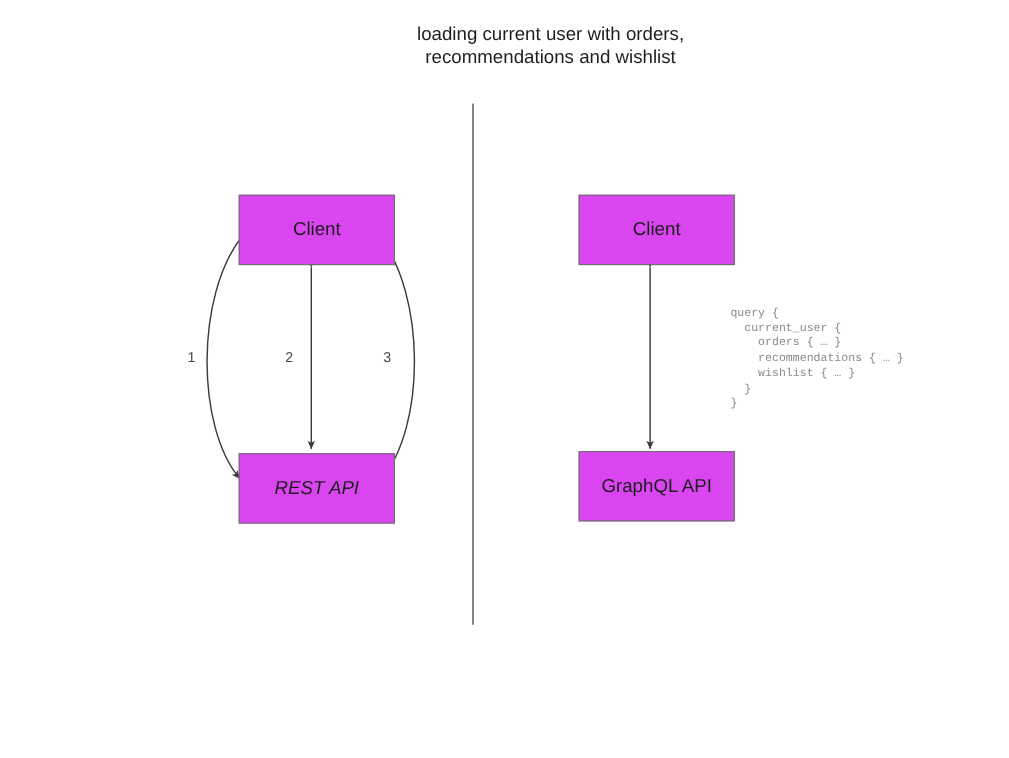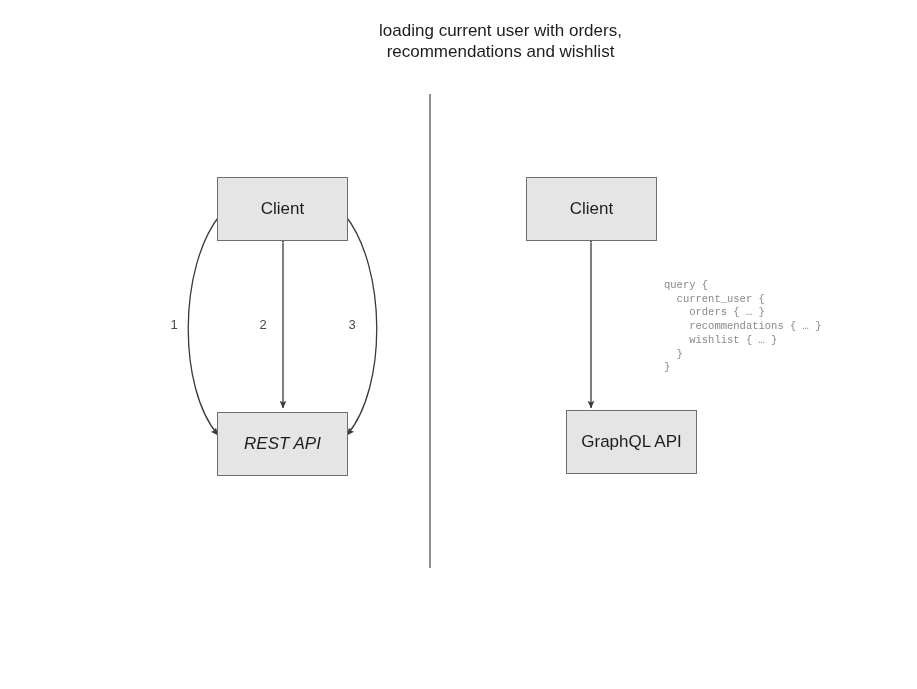--- a/index.html
+++ b/index.html
@@ -36,34 +36,34 @@
     text-align: center;
     font-size: 17px;
     line-height: 21px;
     color: #1d1d1d;
     white-space: pre-line;
     margin-left: 42px;
   }
   .node-box {
     position: absolute;
     box-sizing: border-box;
-    width: 131px;
+    width: 142px;
     height: 64px;
-    background: #e5e5e5;
+    background: #d946ef;
     border: 1.4px solid #6e6e6e;
     display: flex;
     align-items: center;
     justify-content: center;
     font-size: 17px;
     color: #1d1d1d;
   }
   #node-client-rest { left: 217px; top: 177px; }
   #node-rest-api    { left: 217px; top: 412px; font-style: italic; }
   #node-client-gql  { left: 526px; top: 177px; }
-  #node-graphql-api { left: 526px; top: 410px; margin-left: 40px; }
+  #node-graphql-api { left: 526px; top: 410px; }
 
   .edge-label {
     position: absolute;
     font-size: 13px;
     color: #4a4a4a;
     text-align: center;
     width: 20px;
   }
   #edge-label-1 { left: 164px; top: 317px; }
   #edge-label-2 { left: 253px; top: 317px; }

